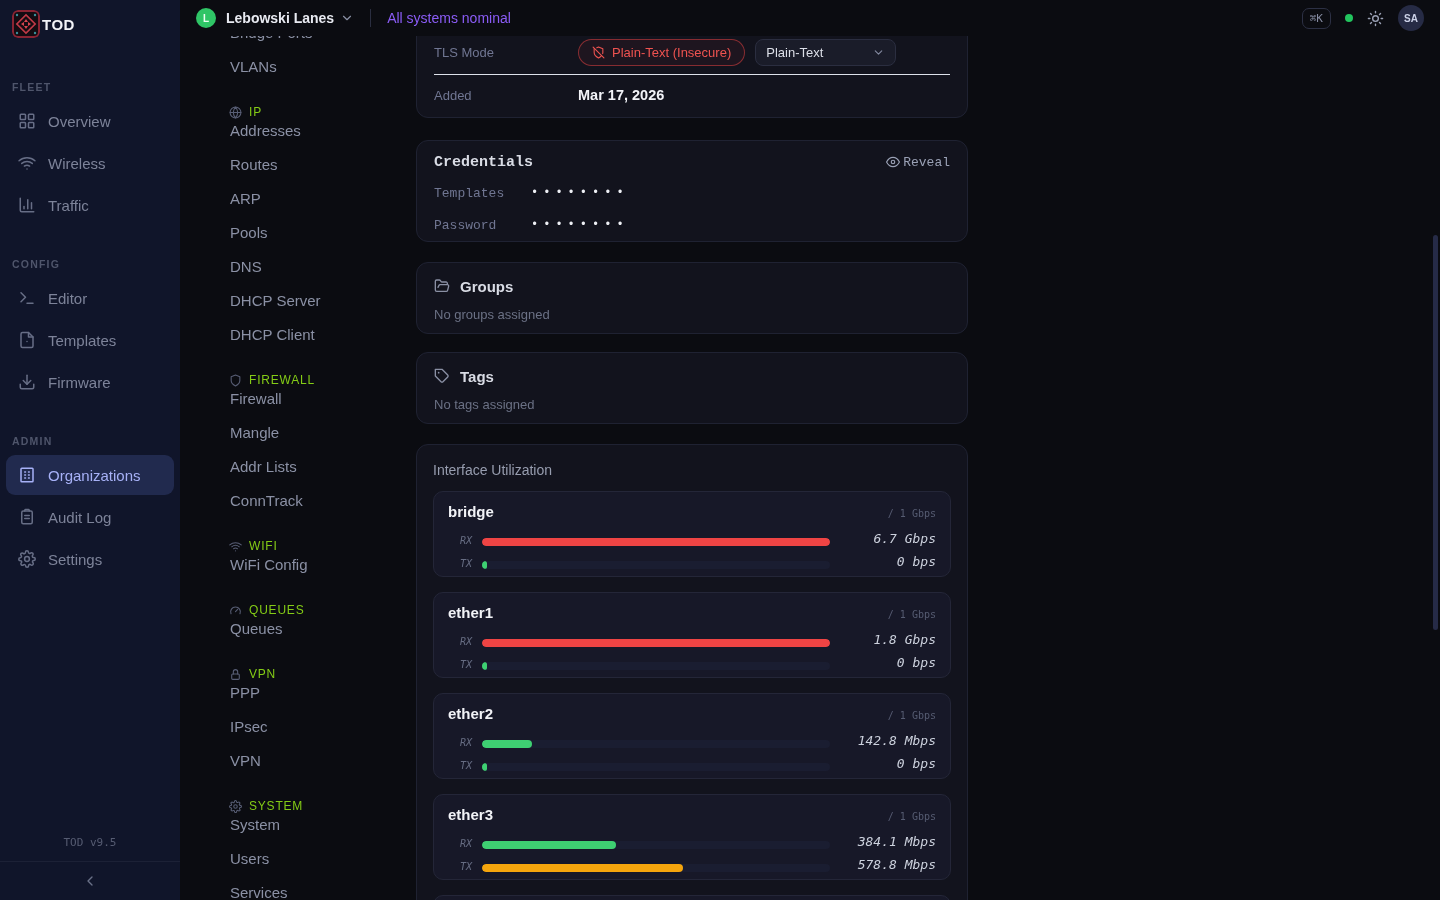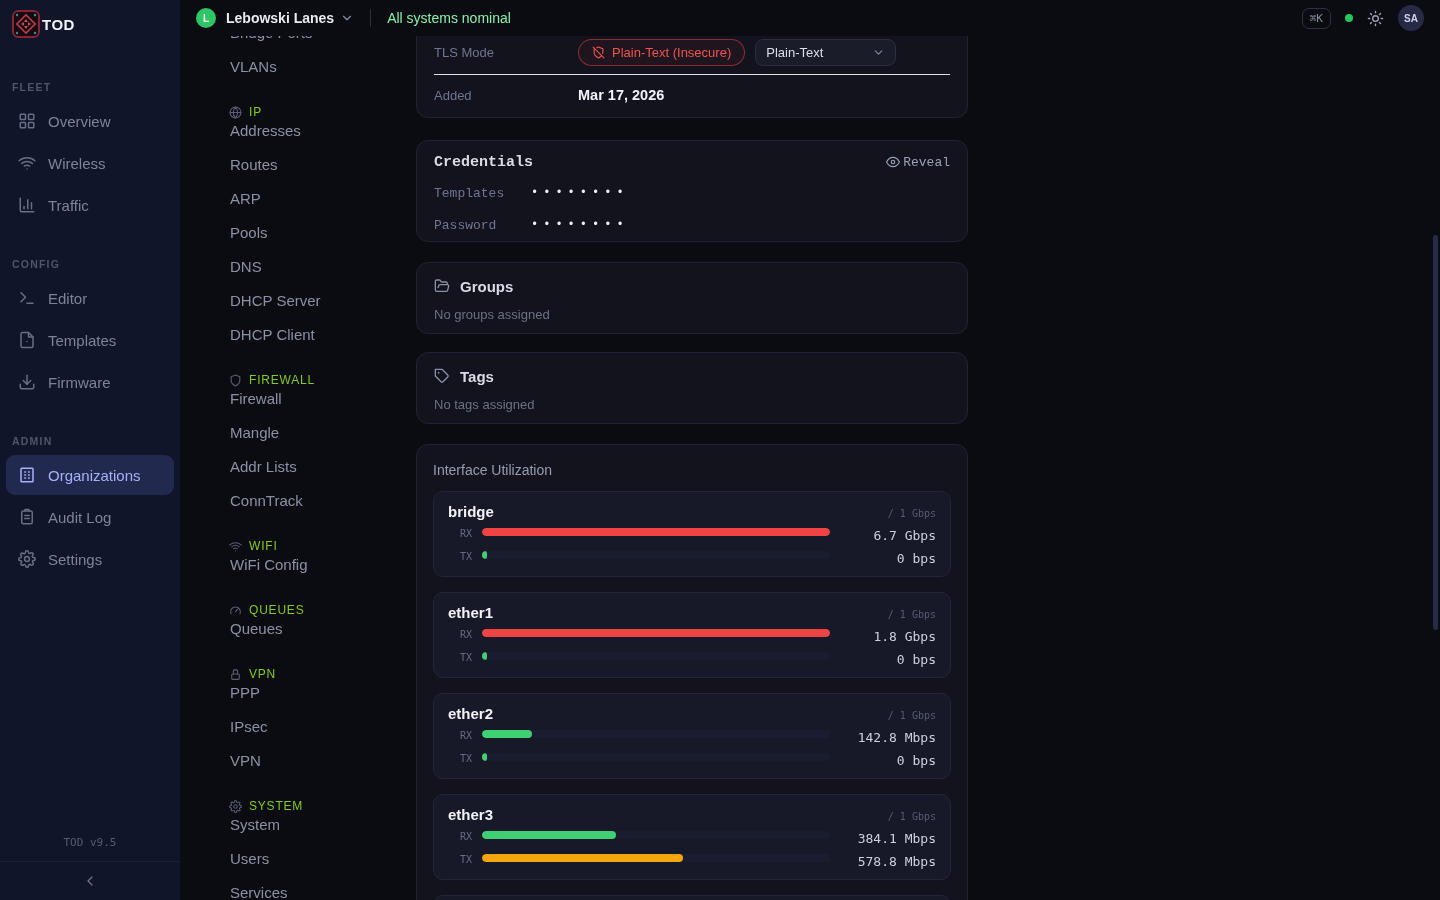--- a/index.html
+++ b/index.html
@@ -33,21 +33,21 @@
 
   
   .topbar { position:absolute; left:180px; right:0; top:0; height:36px; background:#0b0c11;
     z-index:20; display:flex; align-items:center; justify-content:space-between; padding:0 16px; }
   .tb-left, .tb-right { display:flex; align-items:center; }
   .org-avatar { width:20px; height:20px; border-radius:50%; background:#2fc566; color:#eafff2;
     font-size:10px; font-weight:bold; display:flex; align-items:center; justify-content:center; }
   .org-name { margin-left:10px; color:#e8eaf1; font-size:14px; font-weight:600; }
   .tb-chevron { width:14px; height:14px; color:#8a90a5; margin-left:6px; }
   .tb-divider { width:1px; height:18px; background:#2a2e40; margin:0 16px; }
-  .tb-status { color:#86efac; font-size:14px; }
+  .tb-status { color:#8b5cf6; font-size:14px; }
   .kbd { font-family:"DejaVu Sans Mono", monospace; font-size:11px; color:#868ca2;
     border:1px solid #2c3044; border-radius:7px; padding:3px 7px; }
   .status-dot { width:8px; height:8px; border-radius:50%; background:#22c55e; margin-left:14px; }
   .sun-btn { width:17px; height:17px; color:#9aa0b4; margin-left:14px; cursor:pointer; }
   .user-avatar { width:26px; height:26px; border-radius:50%; background:#262b45; color:#ccd2e8;
     font-size:10px; font-weight:bold; display:flex; align-items:center; justify-content:center;
     margin-left:14px; cursor:pointer; }
 
   
   .subnav { position:absolute; left:180px; top:0; width:236px; height:900px; padding-top:16px; z-index:5; }
@@ -99,21 +99,21 @@
 
   
   .card-util { top:444px; height:760px; padding:16px; }
   .util-title { color:#979daf; font-size:14px; height:18px; line-height:18px; }
   .iface-list { margin-top:12px; display:flex; flex-direction:column; gap:15px; }
   .iface-card { background:#171828; border:1px solid #242638; border-radius:10px;
     height:86px; padding:11px 14px 9px 14px; }
   .iface-head { display:flex; align-items:baseline; justify-content:space-between; height:21px; }
   .iface-name { color:#f2f3f7; font-size:15px; font-weight:600; }
   .iface-cap { color:#565c72; font-size:10px; font-family:"DejaVu Sans Mono", monospace; }
-  .bar-row { display:flex; align-items:flex-start; height:18px; margin-top:4px; }
+  .bar-row { display:flex; align-items:flex-end; height:18px; margin-top:4px;font-style:italic; }
   .bar-row + .bar-row { margin-top:5px; }
   .bar-label { width:24px; text-align:right; color:#666c82; font-size:10px;
     font-family:"DejaVu Sans Mono", monospace; }
   .bar-track { flex:1; height:8px; border-radius:4px; background:#1a1d31; margin:0 10px;
     overflow:hidden; position:relative; }
   .bar-fill { position:absolute; left:0; top:0; bottom:0; border-radius:4px; }
   .bar-value { width:96px; text-align:right; color:#ccd1dd; font-size:13px;
     font-family:"DejaVu Sans Mono", monospace; }
 
   

